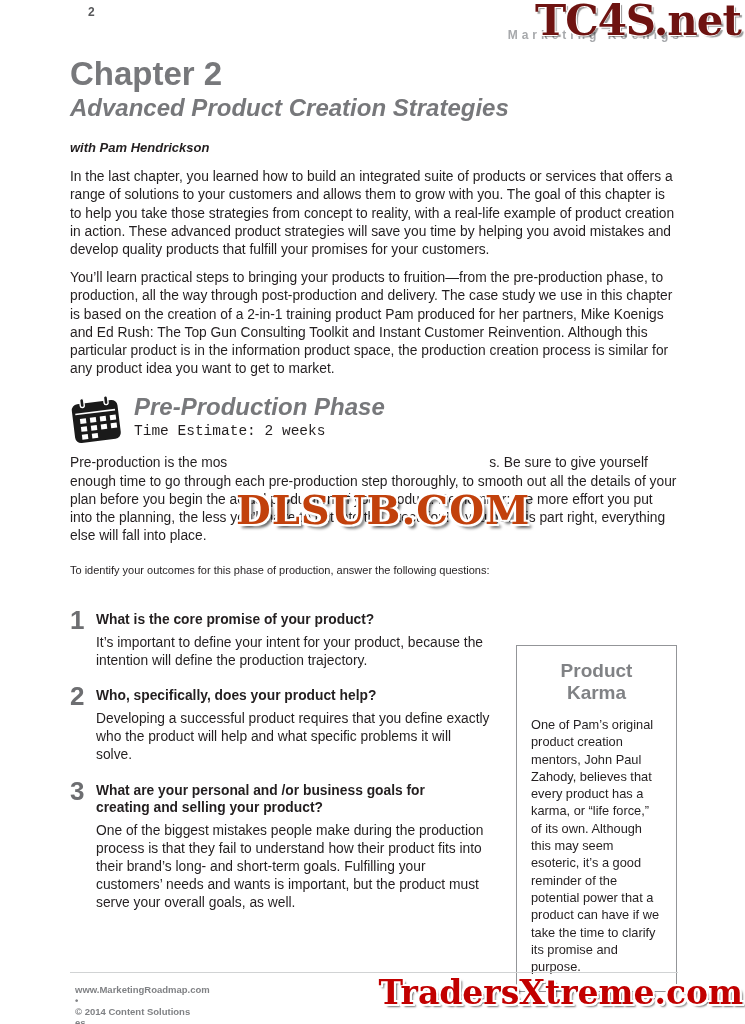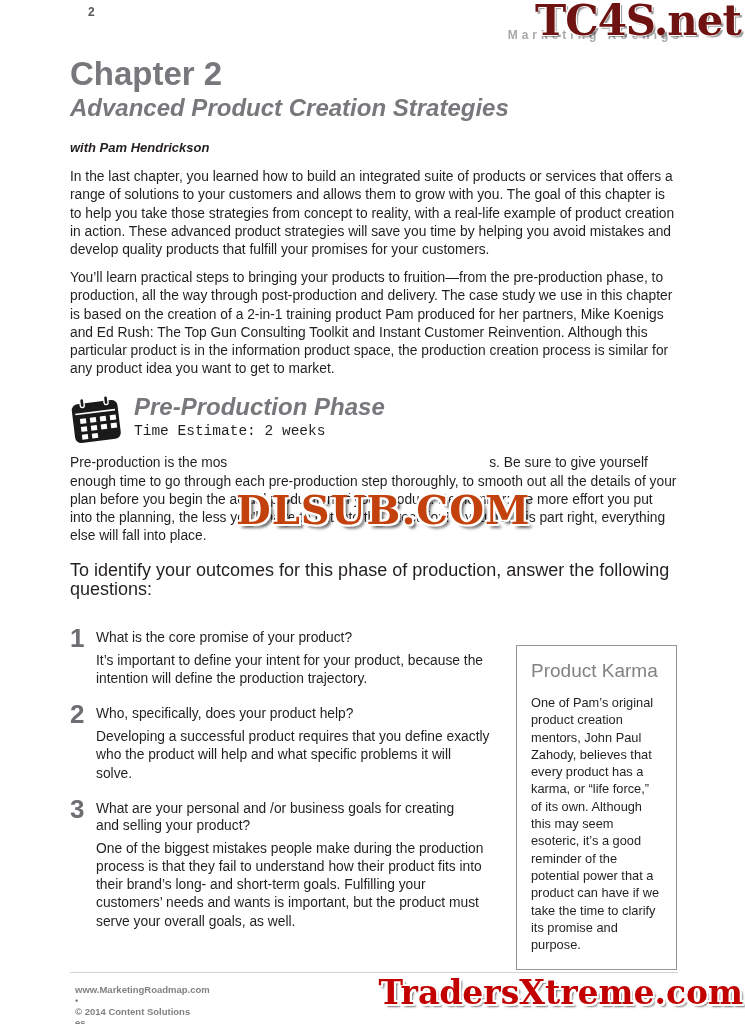--- a/index.html
+++ b/index.html
@@ -34,32 +34,32 @@
   .chapter-title{font-size:24px;font-weight:bold;font-style:italic;color:#77787b;line-height:1.2;margin:2px 0 0 0;}
   .byline{font-size:13px;font-weight:bold;font-style:italic;margin:17px 0 13px 0;}
   p.body{font-size:13.8px;line-height:18.2px;margin:0 0 10px 0;}
   .section-head{display:flex;align-items:flex-start;margin:16px 0 10px 0;}
   .cal-icon{width:52px;height:50px;flex:none;margin-right:12px;transform:rotate(-7deg);}
   .section-title{font-size:24px;font-weight:bold;font-style:italic;color:#77787b;line-height:1.1;}
   .time-estimate{font-size:14.5px;margin-top:2px;font-family:Liberation Mono, monospace;}
   .preprod-line1{white-space:nowrap;font-size:13.8px;line-height:18.2px;}
   .wm-gap{display:inline-block;width:262px;}
   .preprod-rest{font-size:13.8px;line-height:18.2px;margin:0 0 10px 0;}
-  .prompt{font-size:18px;line-height:18.2px;margin:16px 0 29px 0;}
+  .prompt{font-size:11px;line-height:18.2px;margin:16px 0 29px 0;}
   .qa-list{width:420px;margin-top:10px;}
   .qa-item{display:flex;margin-bottom:15px;}
   .qa-num{flex:none;width:26px;font-size:26px;font-weight:bold;color:#6d6e71;line-height:0.9;}
   .qa-body{flex:1;}
-  .qa-title{font-size:13.8px;font-weight:normal;line-height:17px;margin:2px 15px 6px 0;}
+  .qa-title{font-size:13.8px;font-weight:bold;line-height:17px;margin:2px 15px 6px 0;}
   .qa-text{font-size:13.8px;line-height:18.2px;}
   .sidebar{
     position:absolute;left:516px;top:645px;width:131px;
     border:1px solid #939598;padding:14px 14px 16px 14px;background:#fff;
   }
-  .sidebar-title{font-size:19px;font-weight:normal;color:#808285;margin:0 0 12px 0;}
+  .sidebar-title{font-size:19px;font-weight:bold;color:#808285;margin:0 0 12px 0;text-align:center;}
   .sidebar-body{font-size:12.8px;line-height:17.3px;}
   .footer-rule{position:absolute;left:70px;top:972px;width:608px;border-top:1px solid #d1d3d4;}
   .footer{
     position:absolute;left:70px;top:984px;width:608px;
     display:flex;align-items:baseline;
     font-size:9.5px;font-weight:bold;color:#808285;flex-direction:column;
   }
   .footer .sep{margin:0 5px;}
   .footer .spring{flex:1;}
   .it{}

